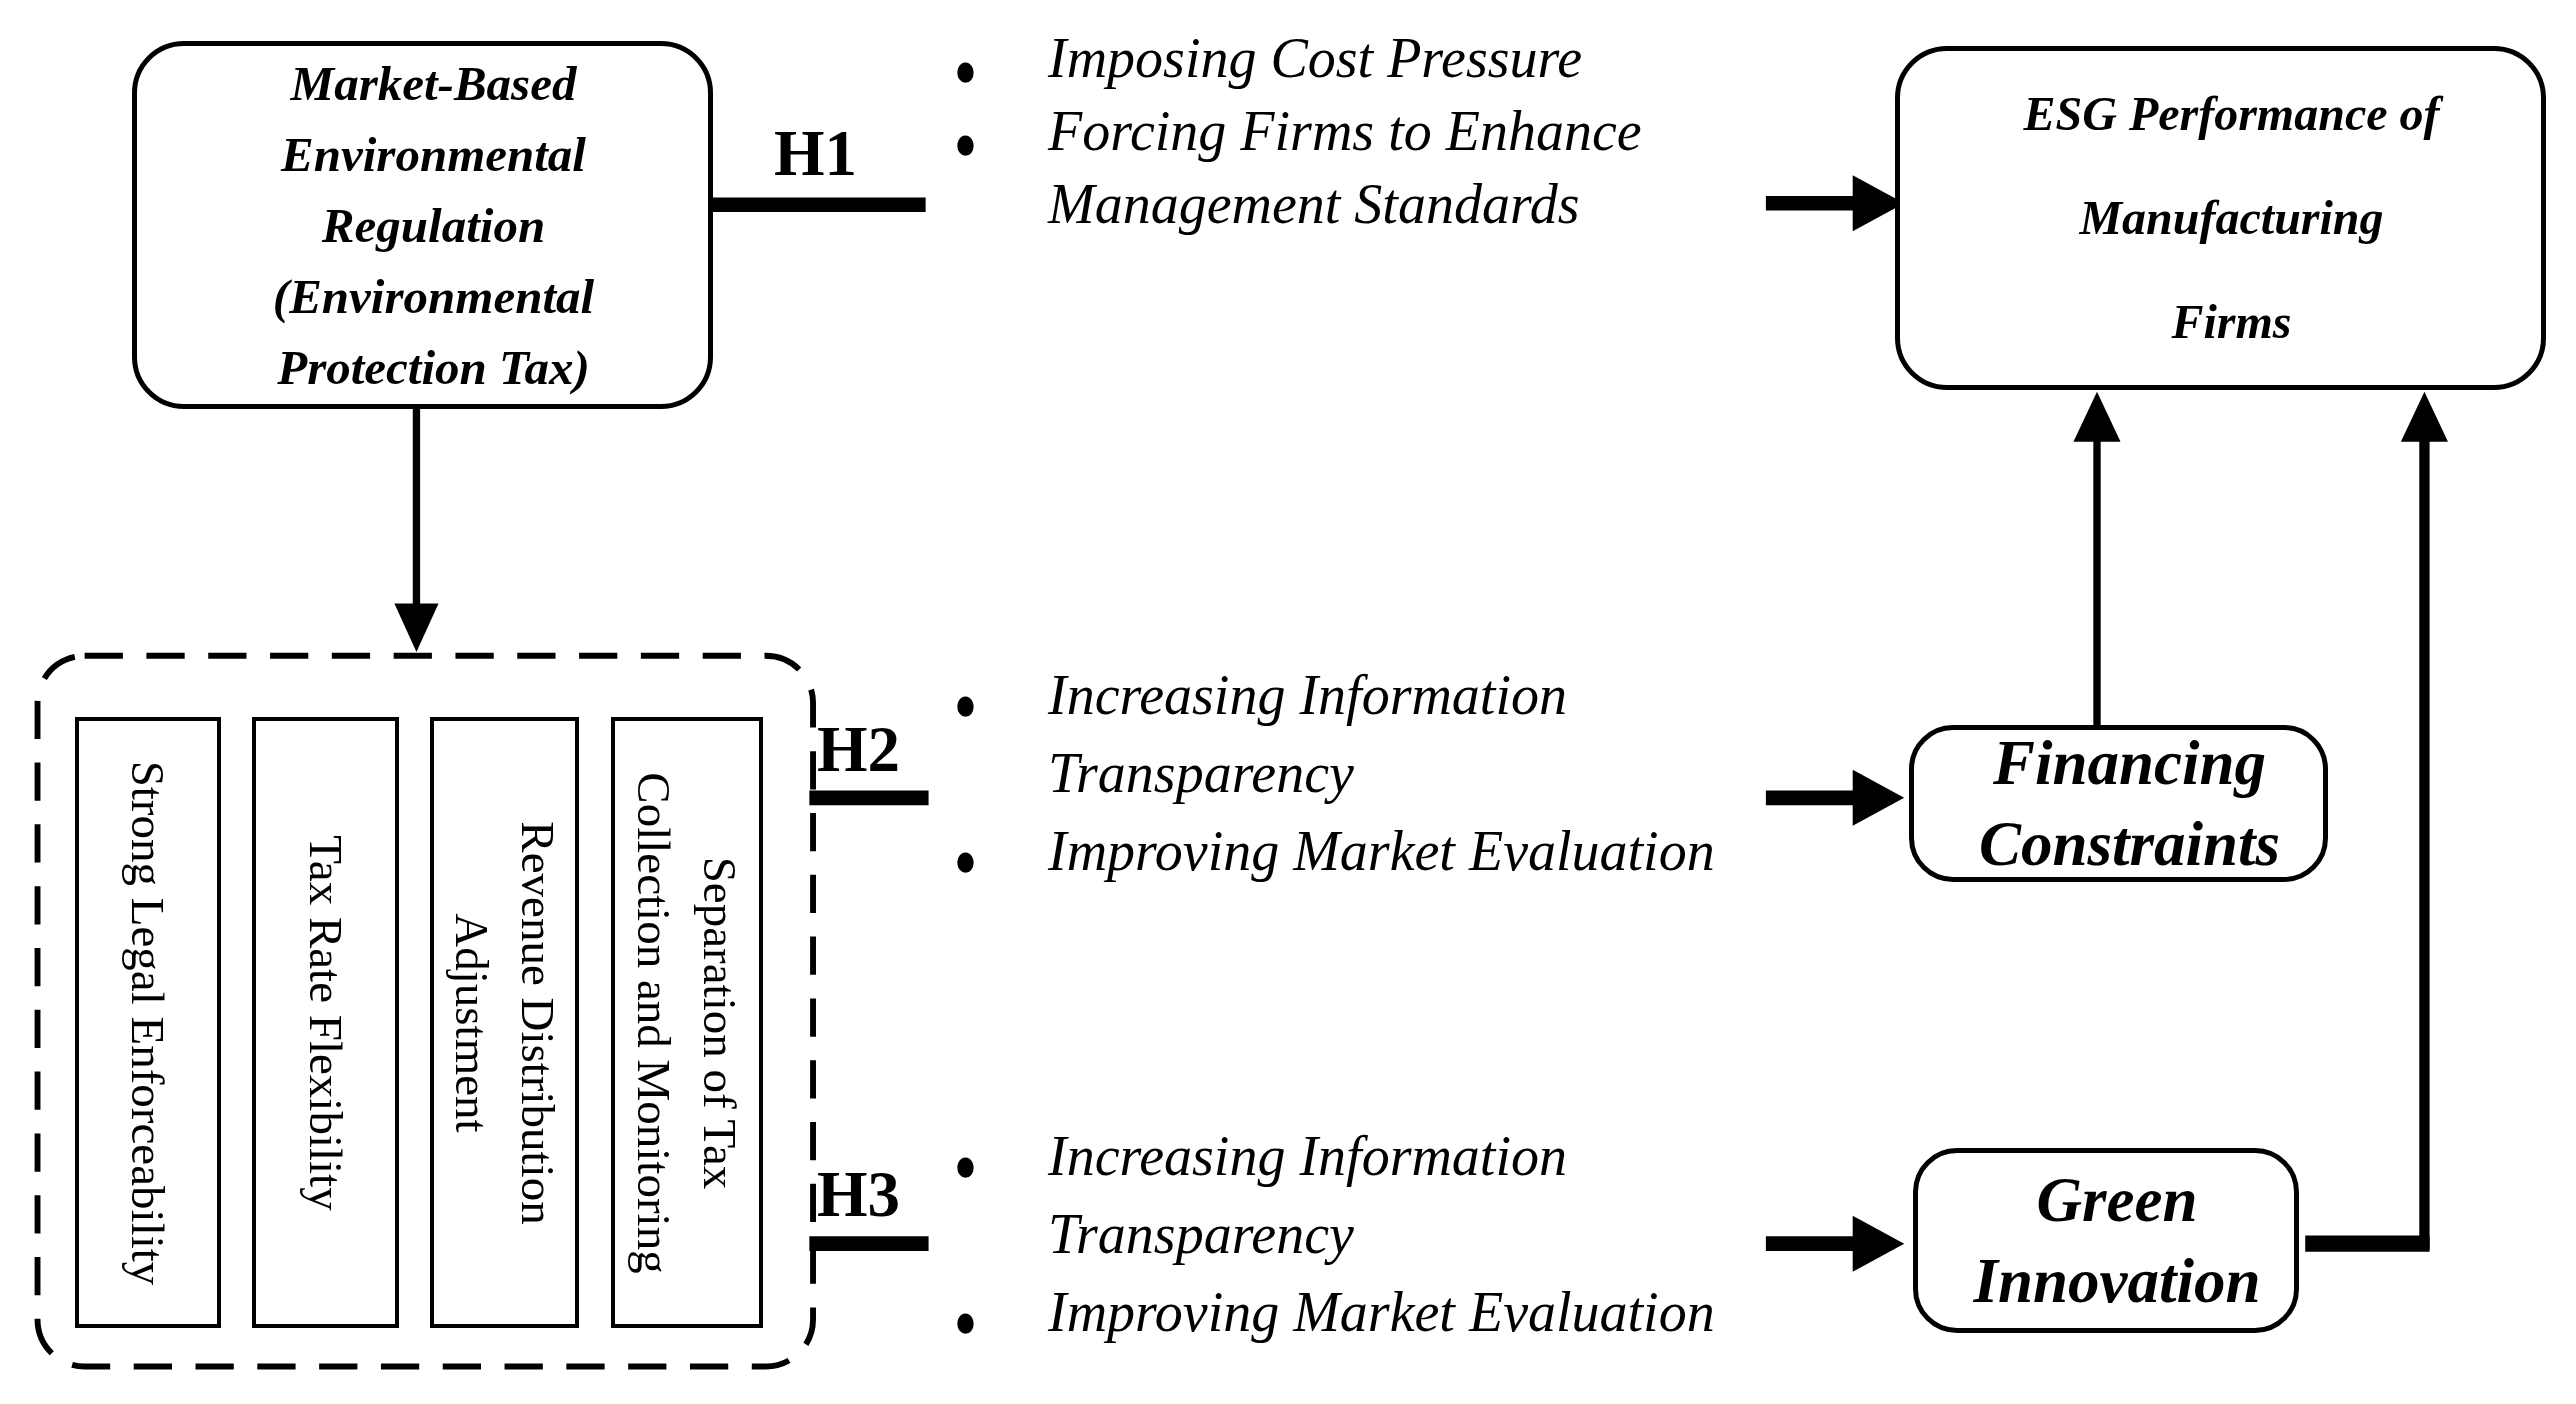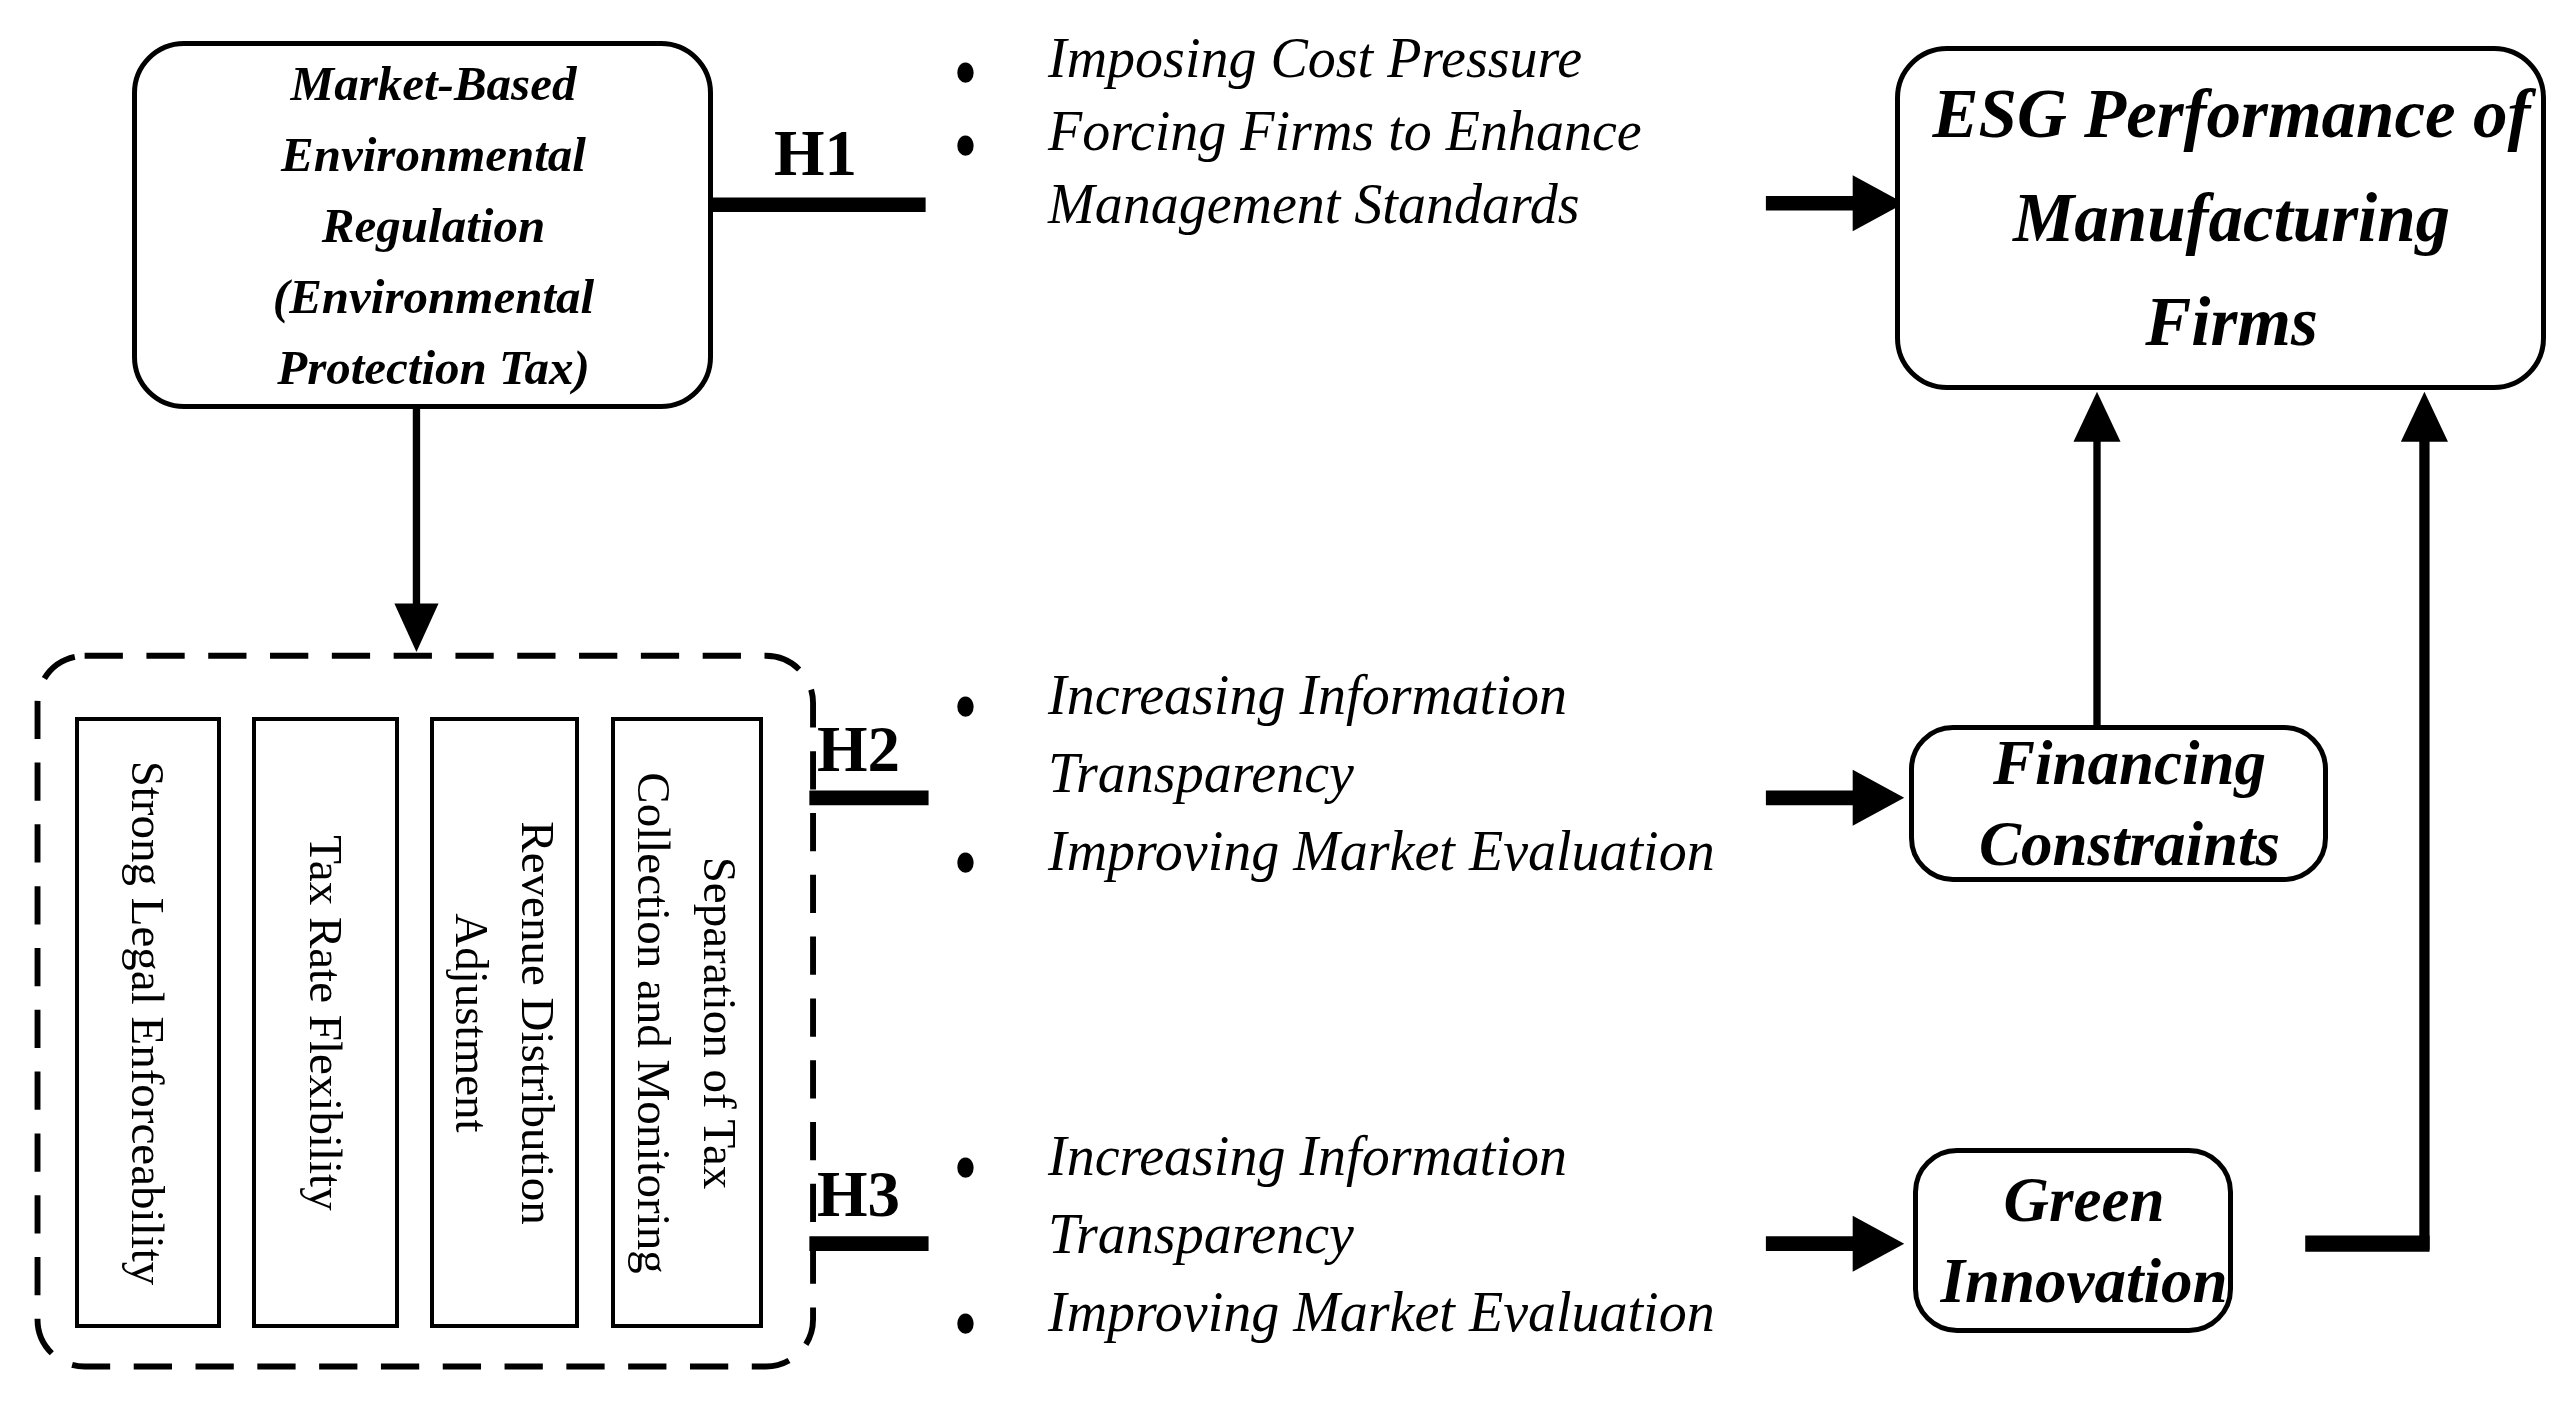--- a/index.html
+++ b/index.html
@@ -32,24 +32,24 @@
     padding-left: 22px;
   }
   .node-label {
     font-weight: bold;
     font-style: italic;
     white-space: pre-line;
   }
   #market-box   { left: 132px;  top: 41px;   width: 581px; height: 368px; }
   #market-box .node-label { font-size: 49px; line-height: 71px; }
   #esg-box      { left: 1895px; top: 46px;   width: 651px; height: 344px; }
-  #esg-box .node-label { font-size: 69px; line-height: 104px; }
+  #esg-box .node-label { font-size: 48px; line-height: 104px; }
   #financing-box{ left: 1909px; top: 725px;  width: 419px; height: 157px; border-radius: 44px; text-align: center; }
   #financing-box .node-label { font-size: 63px; line-height: 81px; }
-  #green-box    { left: 1913px; top: 1148px; width: 320px; height: 185px; border-radius: 44px; }
+  #green-box    { left: 1913px; top: 1148px; width: 386px; height: 185px; border-radius: 44px; }
   #green-box .node-label { font-size: 63px; line-height: 81px; }
 
   .hyp-label {
     position: absolute;
     font-weight: bold;
     font-size: 65px;
     text-align: center;
     z-index: 2;
     line-height: 74px;
   }

